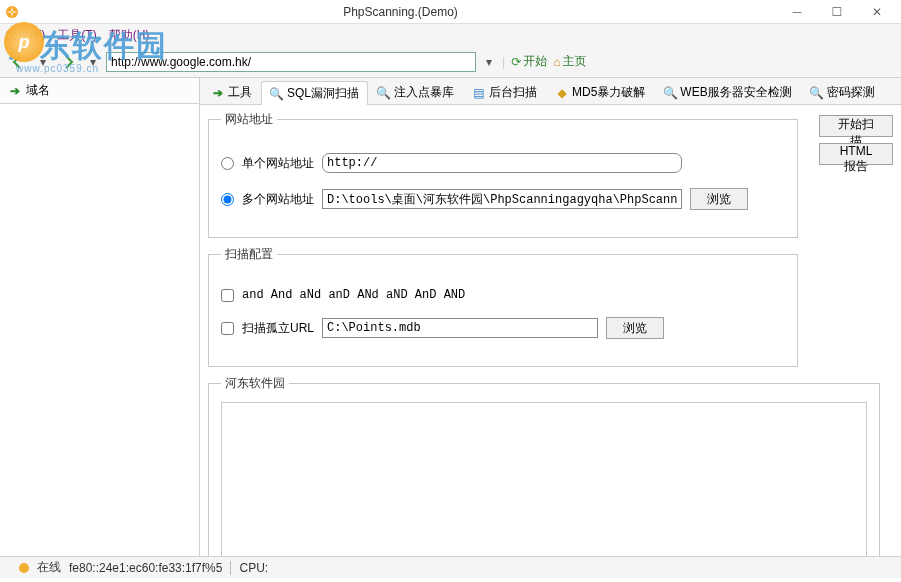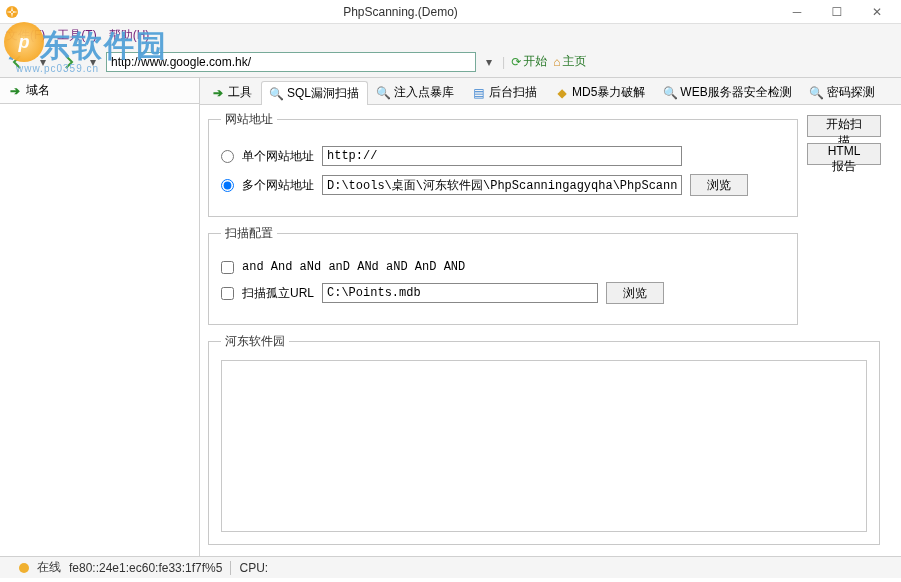--- a/index.html
+++ b/index.html
@@ -38,26 +38,26 @@
 .tab.active { background:#fff; border-color:#d0d0d0; border-radius:3px 3px 0 0; position:relative; top:1px; }
 .tab .ti { width:14px; height:14px; display:inline-flex; align-items:center; justify-content:center; }
 .mag { color:#e88a1a; }
 .box { color:#d4a020; }
 .page { color:#3a82d0; }
 .arr { color:#2a8a2a; font-weight:bold; }
 
 .content { flex:1; padding: 6px 8px; overflow:hidden; position:relative; }
 fieldset { border:1px solid #c8c8c8; padding: 10px 12px 12px; margin-bottom: 8px; }
 legend { padding: 0 4px; color:#333; }
-.row { display:flex; align-items:center; gap:8px; margin: 8px 0; }
+.row { display:flex; align-items:center; gap:8px; margin: 15px 0; }
 input[type=radio], input[type=checkbox] { margin:0; }
 .lbl { white-space:nowrap; }
 .txt { border:1px solid #888; height:20px; padding:0 4px; font-family:"Courier New",monospace; background:#fff; }
 .btn { border:1px solid #a0a0a0; background:#f0f0f0; height:22px; padding:0 16px; cursor:pointer; }
-.btn-col { position:absolute; top:10px; right:20px; display:flex; flex-direction:column; gap:6px; }
+.btn-col { position:absolute; top:10px; right:8px; display:flex; flex-direction:column; gap:6px; }
 .btn-col .btn { width:74px; }
 
 .report-body { height: 172px; border:1px solid #c8c8c8; background:#fff; }
 .state-row { display:flex; margin-top:6px; padding:2px; font-family:"Courier New",monospace; color:#333; }
 .state-row .sl { flex:0 0 70px; text-align:right; padding-right:4px; }
 .state-row .tu { margin-left:auto; }
 
 .statusbar { height: 22px; border-top:1px solid #d0d0d0; background:#f5f5f5; display:flex; align-items:center; padding:0 19px; gap:8px; font-family:"Courier New",monospace; color:#333; }
 .statusbar .dot { width:10px;height:10px;border-radius:50%;background:#f0b030; }
 .statusbar .sep { width:1px; height:14px; background:#c0c0c0; }
@@ -163,21 +163,21 @@
       <div class="btn-col">
         <button class="btn">开始扫描</button>
         <button class="btn">HTML报告</button>
       </div>
 
       <fieldset style="width:590px">
         <legend>网站地址</legend>
         <div class="row">
           <input type="radio" name="siteMode" style="">
           <span class="lbl">单个网站地址</span>
-          <input class="txt" style="width: 360px;" value="http://">
+          <input class="txt" style="width: 360px; border-radius: 7px;" value="http://">
         </div>
         <div class="row">
           <input type="radio" name="siteMode" checked="" style="">
           <span class="lbl">多个网站地址</span>
           <input class="txt" style="width: 360px;" value="D:\tools\桌面\河东软件园\PhpScanningagyqha\PhpScanning_319!">
           <button class="btn">浏览</button>
         </div>
       </fieldset>
 
       <fieldset style="width:590px">

